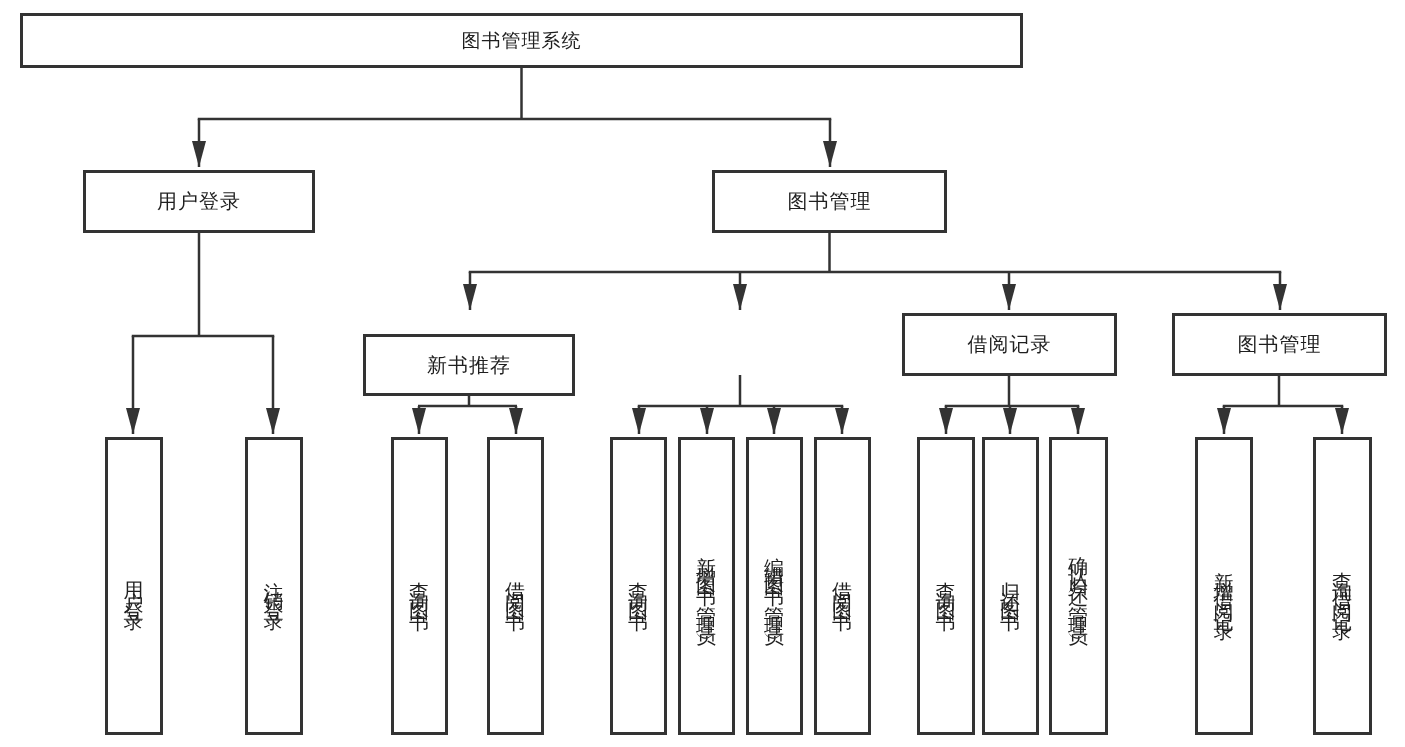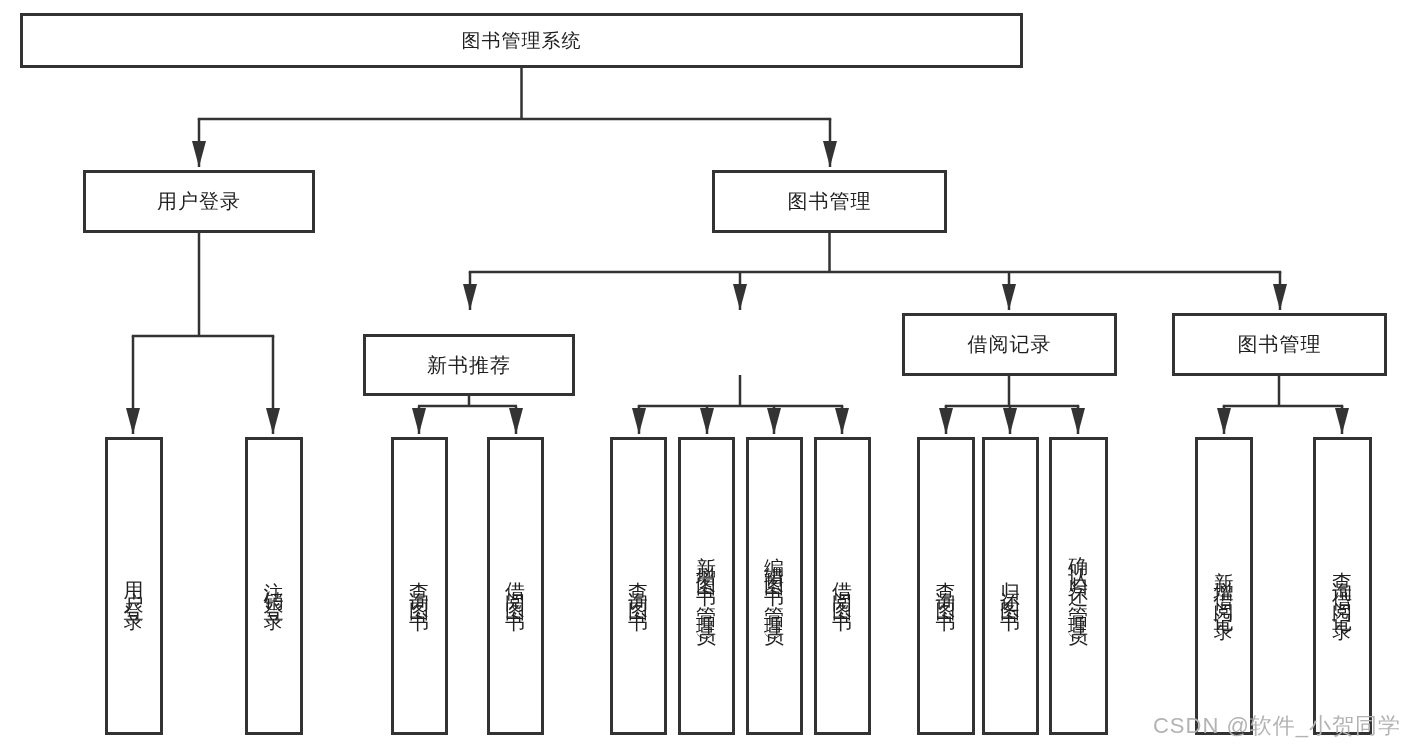--- a/index.html
+++ b/index.html
@@ -167,15 +167,14 @@
     <span class="v-label">确认归还（管理员）</span>
   </div>
 
   <div class="box" style="left:1195px; top:437px; width:58px; height:298px;">
     <span class="v-label">新增借阅记录</span>
   </div>
   <div class="box" style="left:1313px; top:437px; width:59px; height:298px;">
     <span class="v-label">查询借阅记录</span>
   </div>
 
-  <div class="watermark">CSDN @软件_小贺同学</div>
 
 </div>
 
 </body></html>

